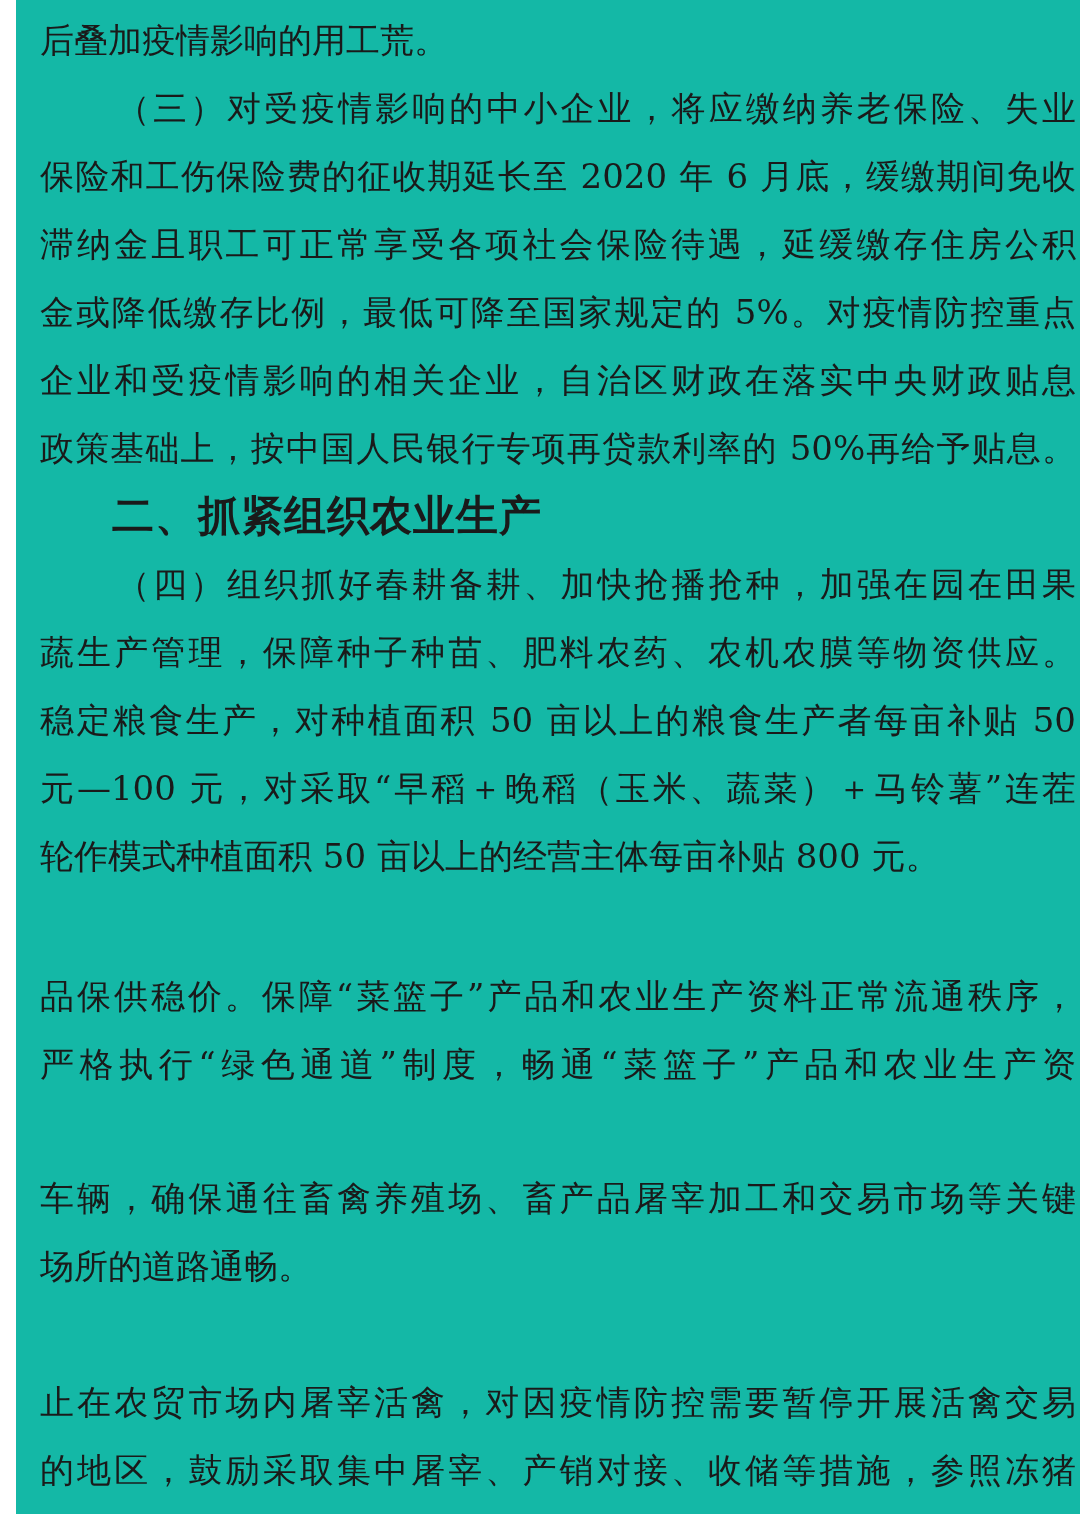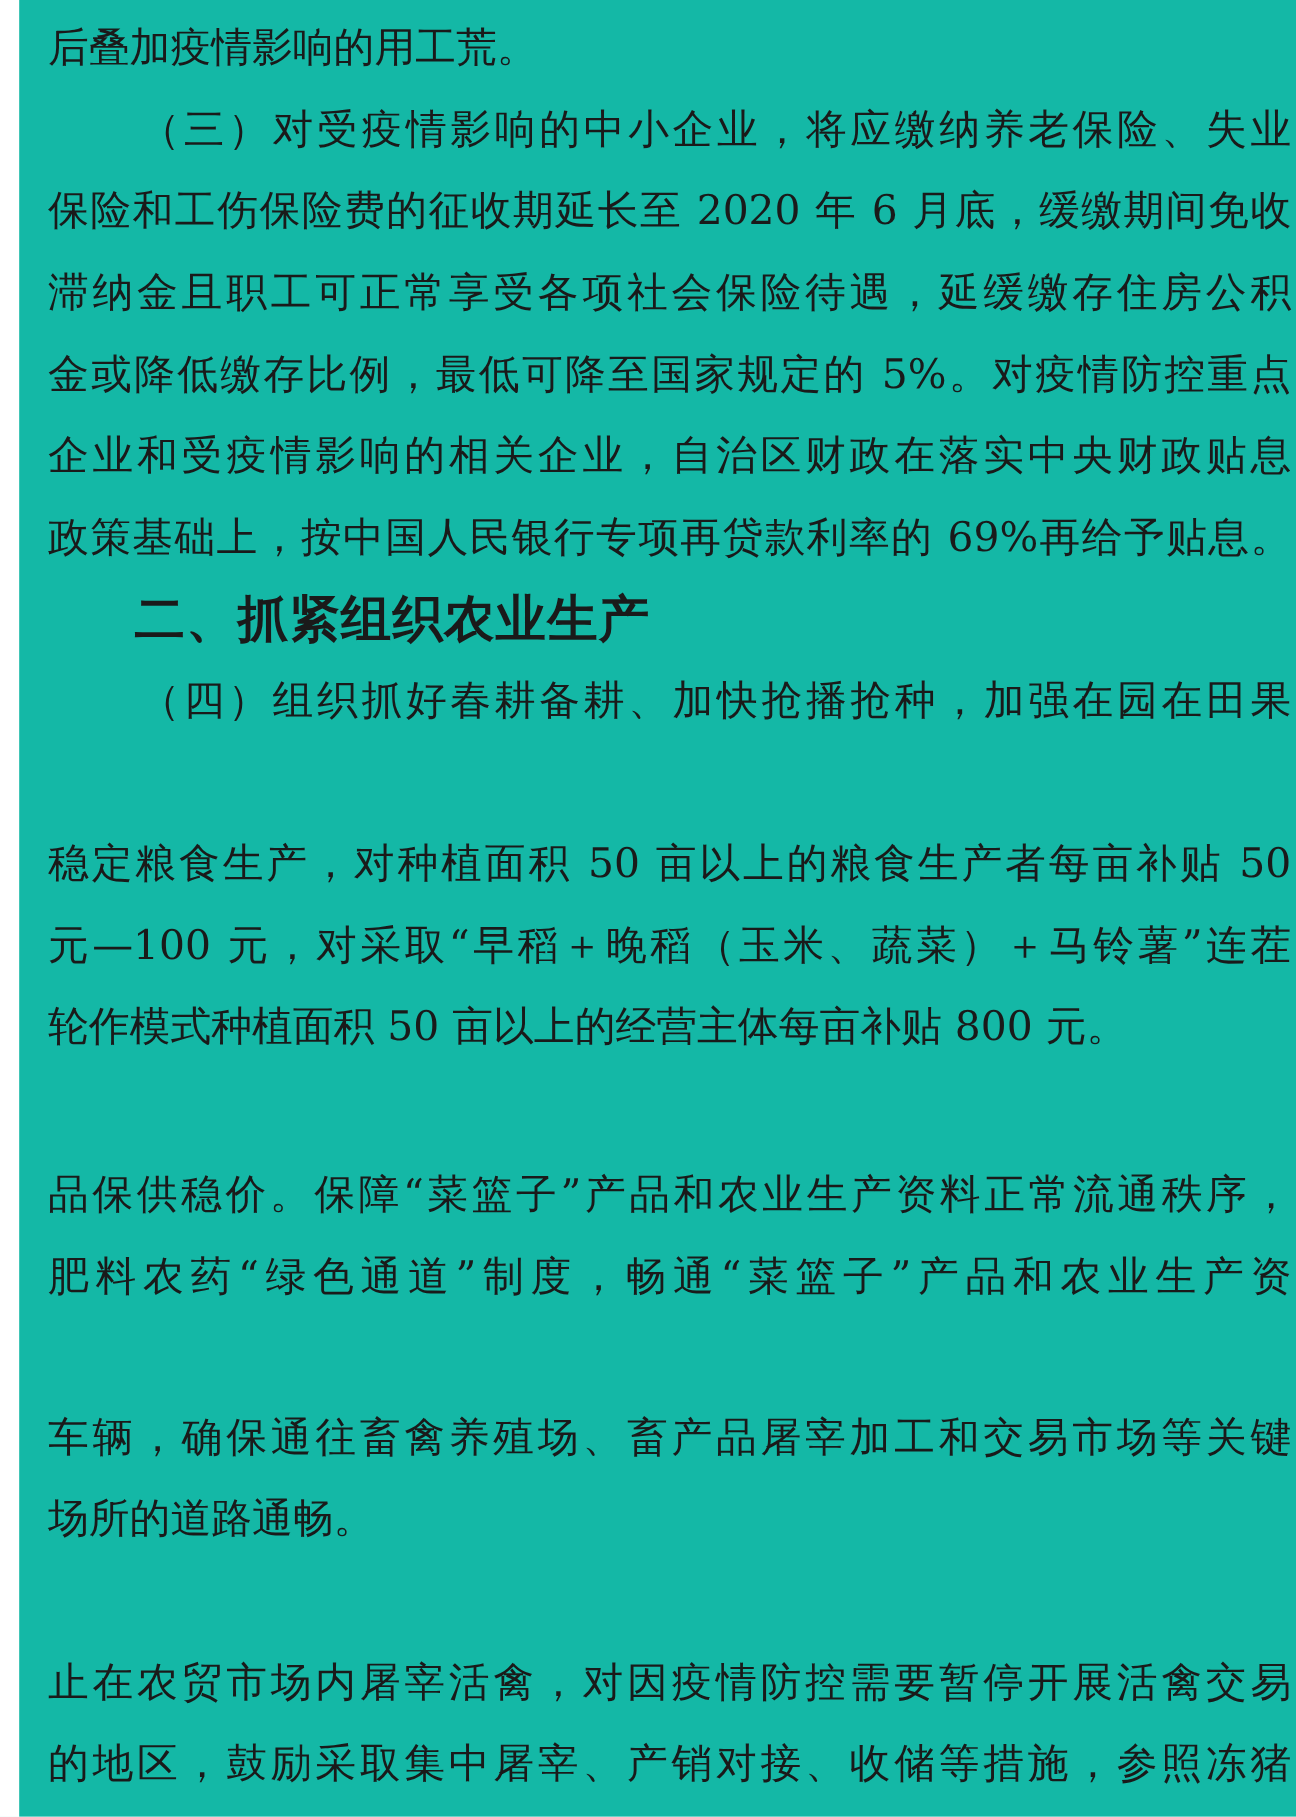--- a/index.html
+++ b/index.html
@@ -58,30 +58,31 @@
 
 <div class="page">
 
   <div class="line last" style="top:10px">后叠加疫情影响的用工荒。</div>
 
   <div class="line indent" style="top:78px">（三）对受疫情影响的中小企业，将应缴纳养老保险、失业</div>
   <div class="line" style="top:146px">保险和工伤保险费的征收期延长至 2020 年 6 月底，缓缴期间免收</div>
   <div class="line" style="top:214px">滞纳金且职工可正常享受各项社会保险待遇，延缓缴存住房公积</div>
   <div class="line" style="top:282px">金或降低缴存比例，最低可降至国家规定的 5%。对疫情防控重点</div>
   <div class="line" style="top:350px">企业和受疫情影响的相关企业，自治区财政在落实中央财政贴息</div>
-  <div class="line" style="top:418px">政策基础上，按中国人民银行专项再贷款利率的 69%再给予贴息。</div>
+  <div class="line" style="top:418px">政策基础上，按中国人民银行专项再贷款利率的 50%再给予贴息。</div>
 
   <div class="heading" style="top:486px">二、抓紧组织农业生产</div>
 
   <div class="line indent" style="top:554px">（四）组织抓好春耕备耕、加快抢播抢种，加强在园在田果</div>
+  <div class="line" style="top:622px">蔬生产管理，保障种子种苗、肥料农药、农机农膜等物资供应。</div>
   <div class="line" style="top:690px">稳定粮食生产，对种植面积 50 亩以上的粮食生产者每亩补贴 50</div>
   <div class="line" style="top:758px">元—100 元，对采取“早稻＋晚稻（玉米、蔬菜）＋马铃薯”连茬</div>
   <div class="line last" style="top:826px">轮作模式种植面积 50 亩以上的经营主体每亩补贴 800 元。</div>
 
   <div class="line" style="top:966px">品保供稳价。保障“菜篮子”产品和农业生产资料正常流通秩序，</div>
-  <div class="line" style="top:1034px">肥料农药“绿色通道”制度，畅通“菜篮子”产品和农业生产资</div>
+  <div class="line" style="top:1034px">严格执行“绿色通道”制度，畅通“菜篮子”产品和农业生产资</div>
   <div class="line" style="top:1168px">车辆，确保通往畜禽养殖场、畜产品屠宰加工和交易市场等关键</div>
   <div class="line last" style="top:1236px">场所的道路通畅。</div>
 
   <div class="line" style="top:1372px">止在农贸市场内屠宰活禽，对因疫情防控需要暂停开展活禽交易</div>
   <div class="line" style="top:1440px">的地区，鼓励采取集中屠宰、产销对接、收储等措施，参照冻猪</div>
 
 </div>
 
 </body></html>

